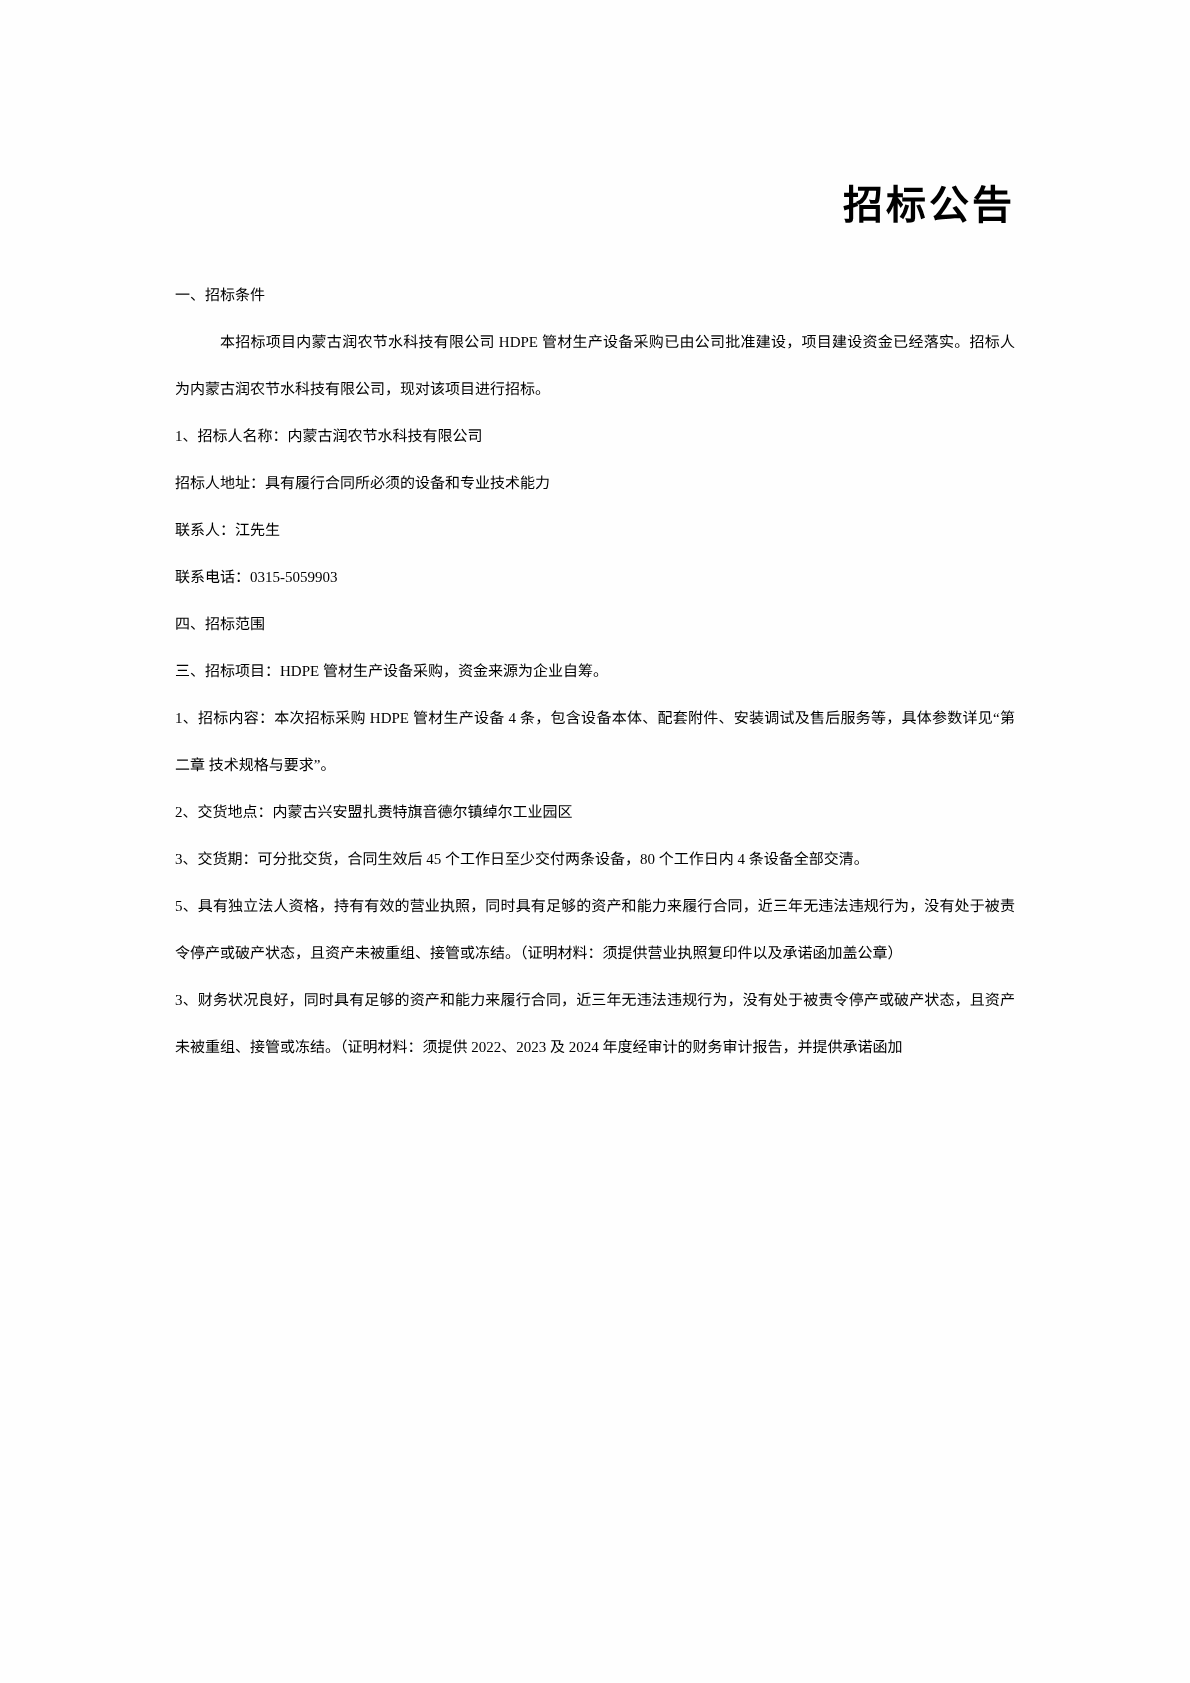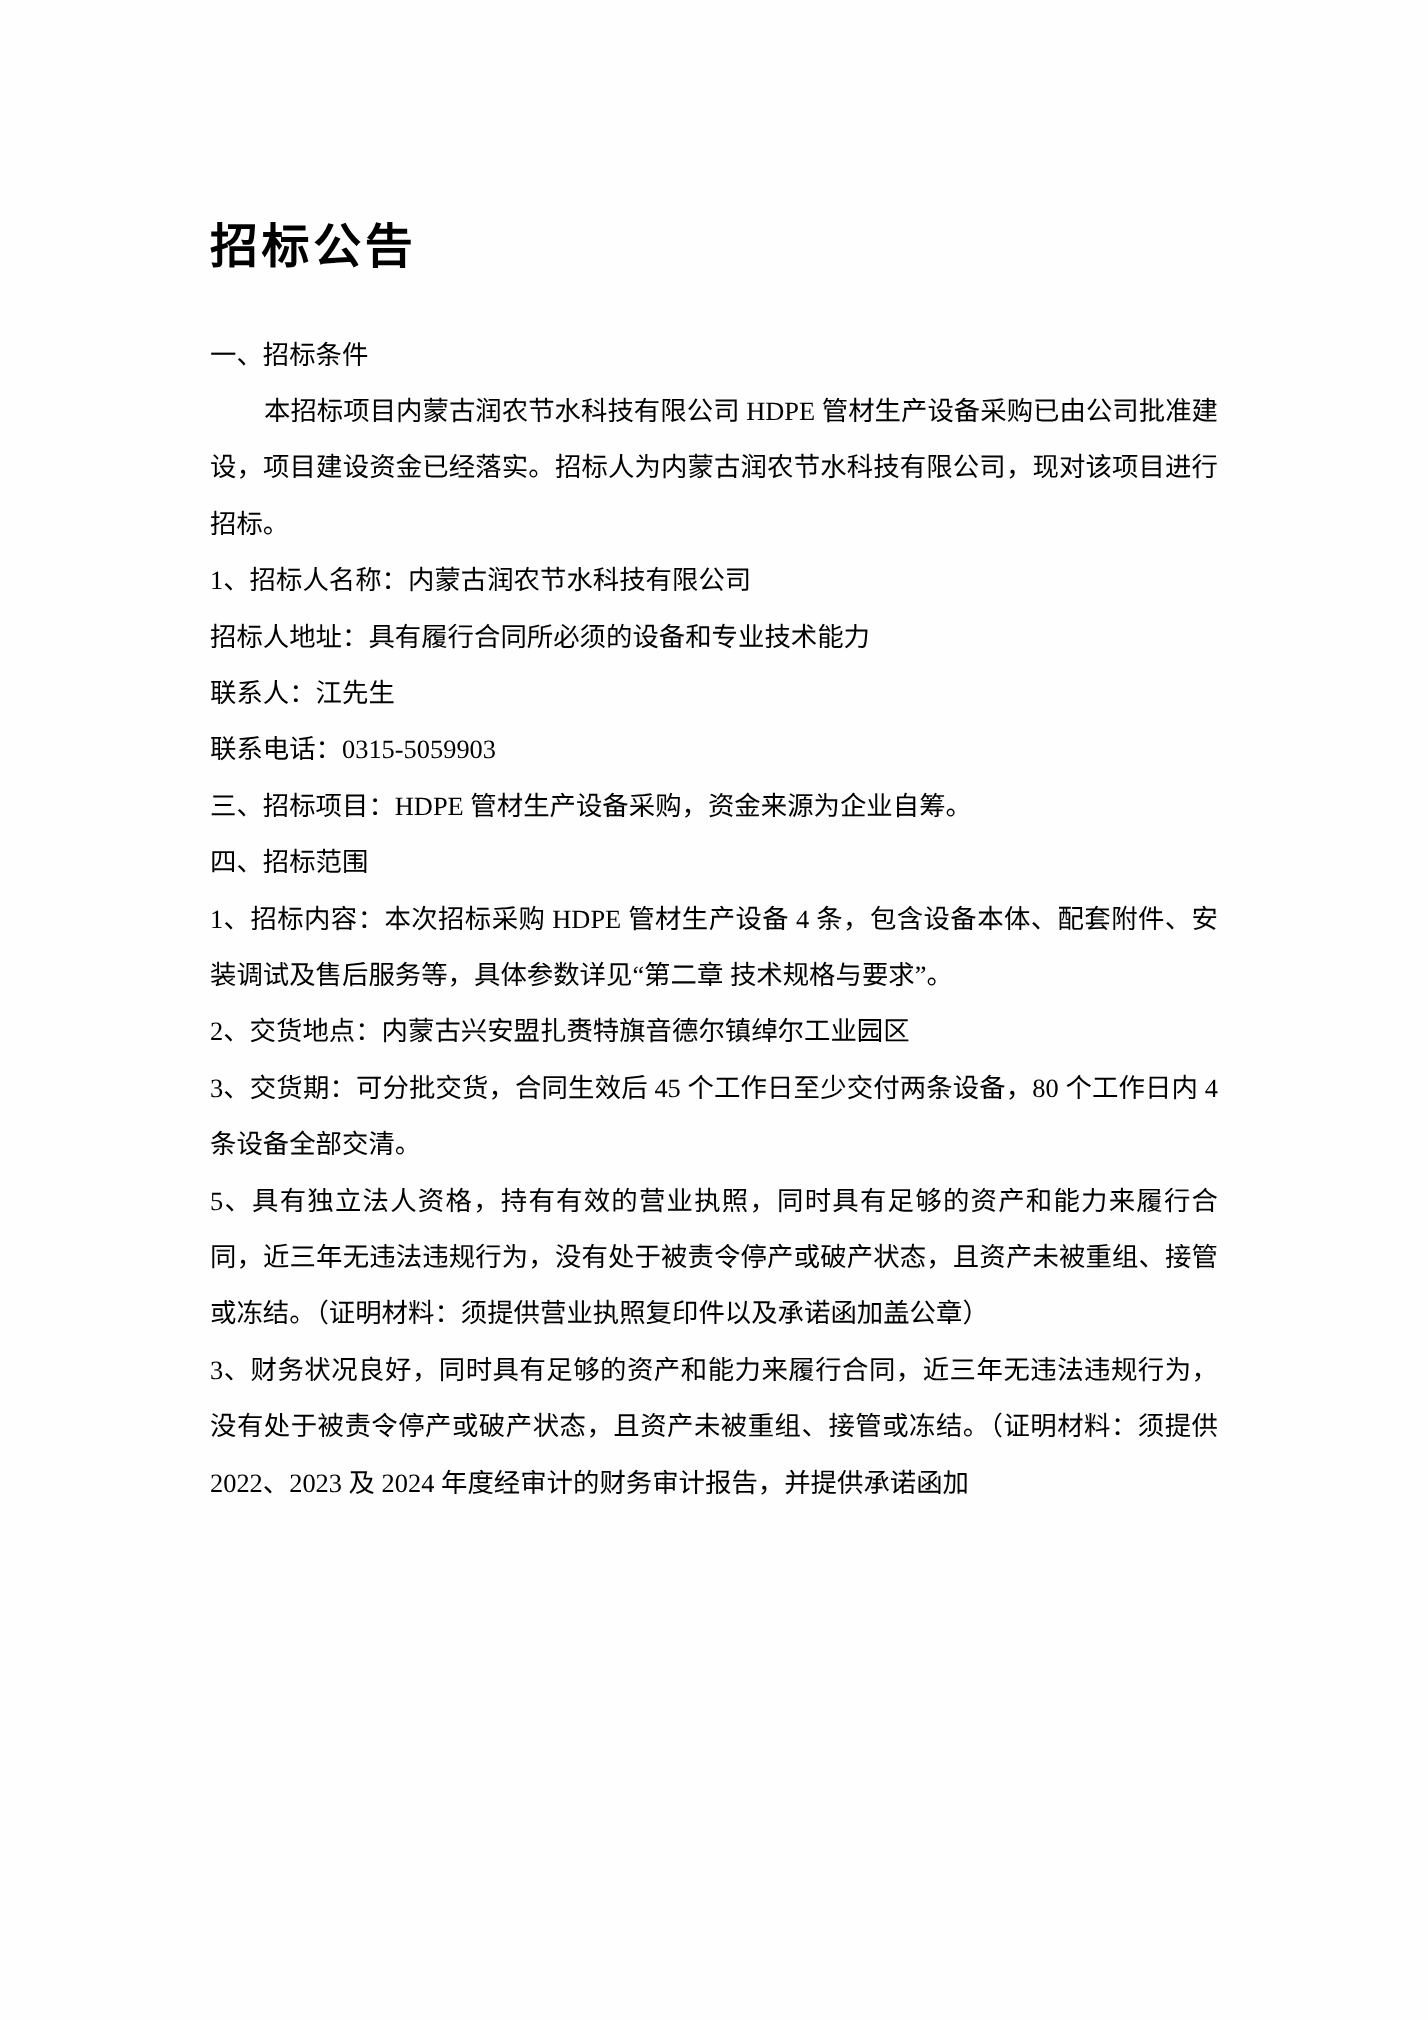--- a/index.html
+++ b/index.html
@@ -16,29 +16,29 @@
   }
   .page {
     position: relative;
     width: 1190px;
     height: 1683px;
     background: #fefefe;
     box-sizing: border-box;
     padding: 150px 175px 0 175px;
   }
   .doc-title {
-    text-align: left;
+    text-align: right;
     font-size: 40px;
     font-weight: bold;
     letter-spacing: 3px;
     margin: 30px 0 40px 0;
     line-height: 1.3;
   }
   .body-text {
-    font-size: 22px;
+    font-size: 15px;
     line-height: 47px;
     text-align: justify;
     text-justify: inter-ideograph;
   }
   .para {
     margin: 0;
     text-indent: 0;
   }
   .para.indent {
     text-indent: 45px;
@@ -51,22 +51,22 @@
 
   <h1 class="doc-title">招标公告</h1>
 
   <div class="body-text">
     <p class="para">一、招标条件</p>
     <p class="para indent">本招标项目内蒙古润农节水科技有限公司 HDPE 管材生产设备采购已由公司批准建设，项目建设资金已经落实。招标人为内蒙古润农节水科技有限公司，现对该项目进行招标。</p>
     <p class="para">1、招标人名称：内蒙古润农节水科技有限公司</p>
     <p class="para">招标人地址：具有履行合同所必须的设备和专业技术能力</p>
     <p class="para">联系人：江先生</p>
     <p class="para">联系电话：0315-5059903</p>
+    <p class="para">四、招标范围</p>
     <p class="para">三、招标项目：HDPE 管材生产设备采购，资金来源为企业自筹。</p>
-    <p class="para">四、招标范围</p>
     <p class="para">1、招标内容：本次招标采购 HDPE 管材生产设备 4 条，包含设备本体、配套附件、安装调试及售后服务等，具体参数详见“第二章 技术规格与要求”。</p>
     <p class="para">2、交货地点：内蒙古兴安盟扎赉特旗音德尔镇绰尔工业园区</p>
     <p class="para">3、交货期：可分批交货，合同生效后 45 个工作日至少交付两条设备，80 个工作日内 4 条设备全部交清。</p>
     <p class="para">5、具有独立法人资格，持有有效的营业执照，同时具有足够的资产和能力来履行合同，近三年无违法违规行为，没有处于被责令停产或破产状态，且资产未被重组、接管或冻结。（证明材料：须提供营业执照复印件以及承诺函加盖公章）</p>
     <p class="para">3、财务状况良好，同时具有足够的资产和能力来履行合同，近三年无违法违规行为，没有处于被责令停产或破产状态，且资产未被重组、接管或冻结。（证明材料：须提供 2022、2023 及 2024 年度经审计的财务审计报告，并提供承诺函加</p>
   </div>
 
 </div>
 
 </body></html>

